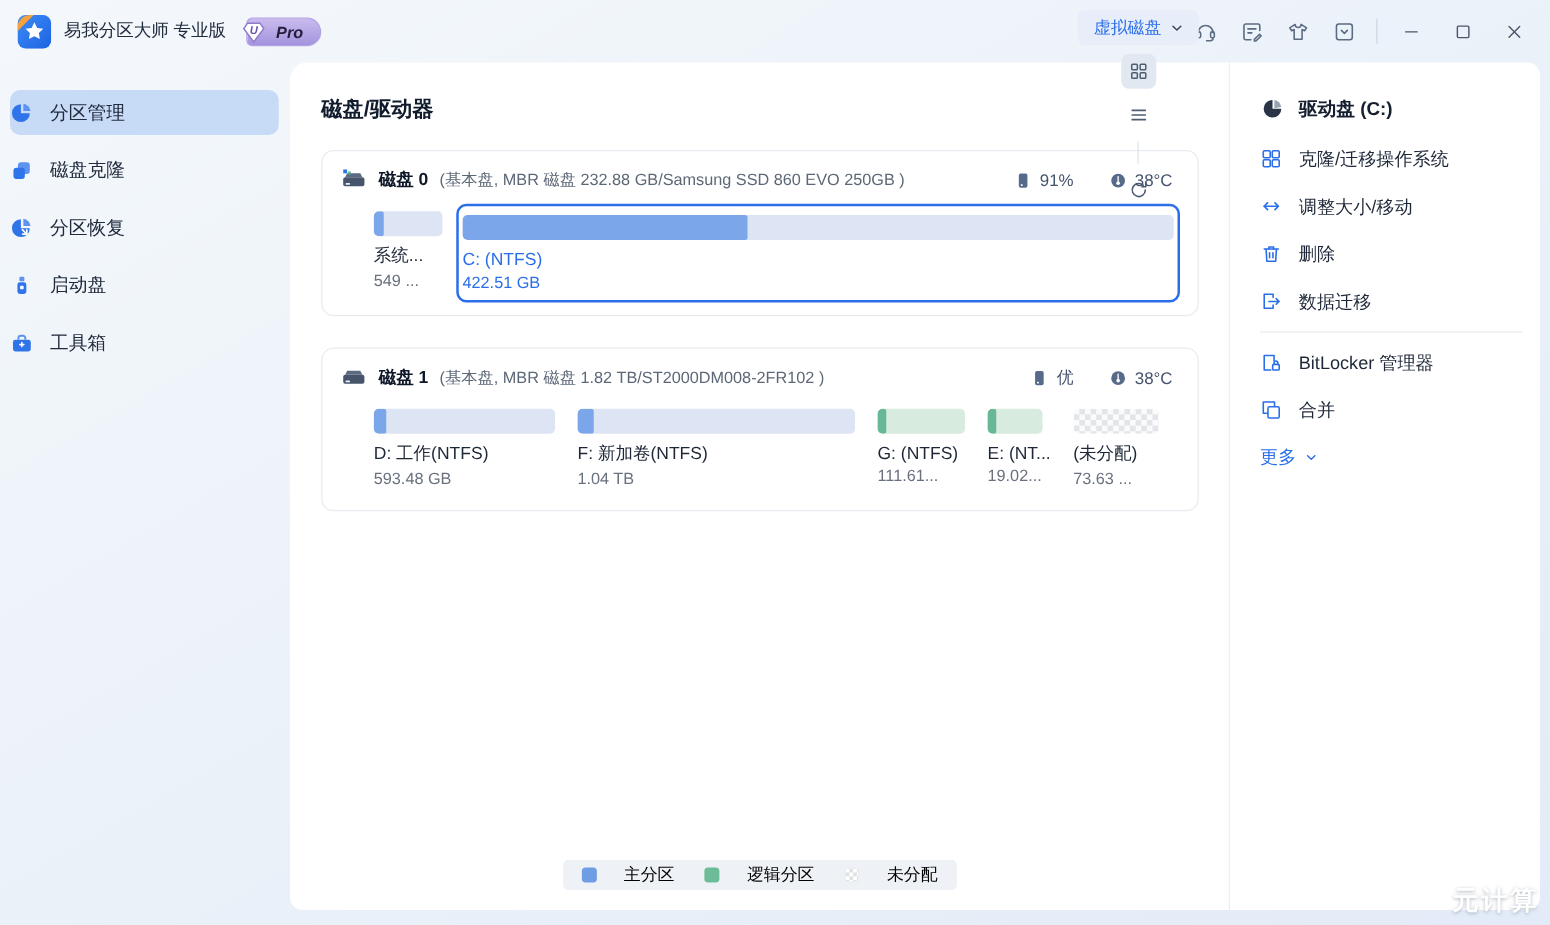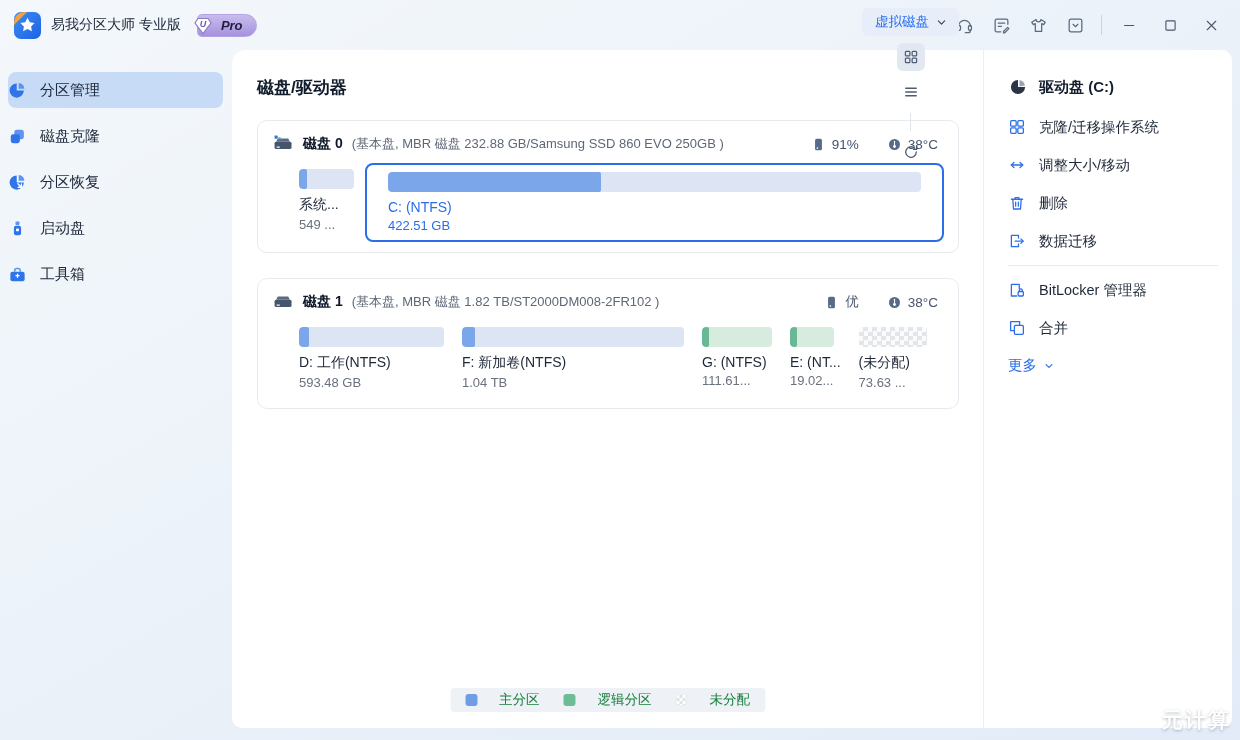--- a/index.html
+++ b/index.html
@@ -55,36 +55,36 @@
   .disk-header { display:flex; align-items:center; gap:9px; }
   .drive-icn { width:22px; height:22px; }
   .disk-name { font-size:14px; font-weight:bold; color:#0f1828; white-space:nowrap; }
   .disk-info { font-size:13px; color:#5d6877; white-space:nowrap; overflow:hidden; }
   .disk-stats { margin-left:auto; display:flex; gap:28px; padding-right:6px; flex:0 0 auto; }
   .stat { display:flex; align-items:center; gap:6px; font-size:13.5px; color:#44536d; }
   .stat .icn { width:15px; height:15px; }
   .parts-row { display:flex; gap:4px; margin-top:8px; padding-left:20px; align-items:flex-start; }
   .part { padding:4px 5px 6px; border:2px solid transparent; border-radius:8px; flex:0 0 auto; }
   .part.flex { flex:1 1 auto; min-width:0; }
-  .part.selected { border-color:var(--accent,#2a6ee9); padding:7px 21px; background:#fff; }
+  .part.selected { border-color:var(--accent,#2a6ee9); padding:7px 3px; background:#fff; }
   .part-bar { height:20px; border-radius:4px; position:relative; overflow:hidden; }
   .part.flex .part-bar { width:100% !important; }
   .part-bar.primary { background:var(--primary-track,#dde4f3); }
   .part-bar.logical { background:var(--logical-track,#d8ebdf); }
   .part-bar.unallocated { background:conic-gradient(#e3e5e9 25%,#fafbfc 0 50%,#e3e5e9 0 75%,#fafbfc 0) 0 0/9px 9px; }
   .part-fill { position:absolute; left:0; top:0; bottom:0; border-radius:4px 2px 2px 4px; }
   .primary .part-fill { background:var(--primary-fill,#7ca6ea); }
   .logical .part-fill { background:var(--logical-fill,#68b795); }
   .part-label { margin-top:7px; font-size:14px; color:#1d2737; white-space:nowrap; }
   .part-size { margin-top:3px; font-size:13px; color:#69717e; white-space:nowrap; }
   .part.selected .part-label, .part.selected .part-size { color:var(--accent,#2a6ee9); }
 
   .legend { position:absolute; left:50%; bottom:16px; transform:translateX(-50%); background:#eef1f5;
     border-radius:4px; height:24px; display:flex; align-items:center; gap:24px; padding:0 15px; white-space:nowrap; }
-  .lg-item { display:flex; align-items:center; gap:22px; font-size:13.5px; color:#15803d; }
+  .lg-item { display:flex; align-items:center; gap:22px; font-size:13.5px; color:#000000; }
   .lg-chip { width:12px; height:12px; border-radius:3px; }
   .lg-chip.primary { background:#6f9de4; }
   .lg-chip.logical { background:#6cbd97; }
   .lg-chip.unallocated { background:conic-gradient(#dfe1e5 25%,#fff 0 50%,#dfe1e5 0 75%,#fff 0) 0 0/6px 6px; border:1px solid #eceef1; }
 
   
   .rightpanel { width:249px; flex:0 0 249px; border-left:1px solid #eceef2; padding:24px 14px 0 24px; }
   .rp-title { display:flex; align-items:center; gap:11px; font-size:15px; font-weight:bold; color:#141e2e; height:26px; }
   .rp-title .icn { width:20px; height:20px; }
   .rp-list { margin-top:8px; }

